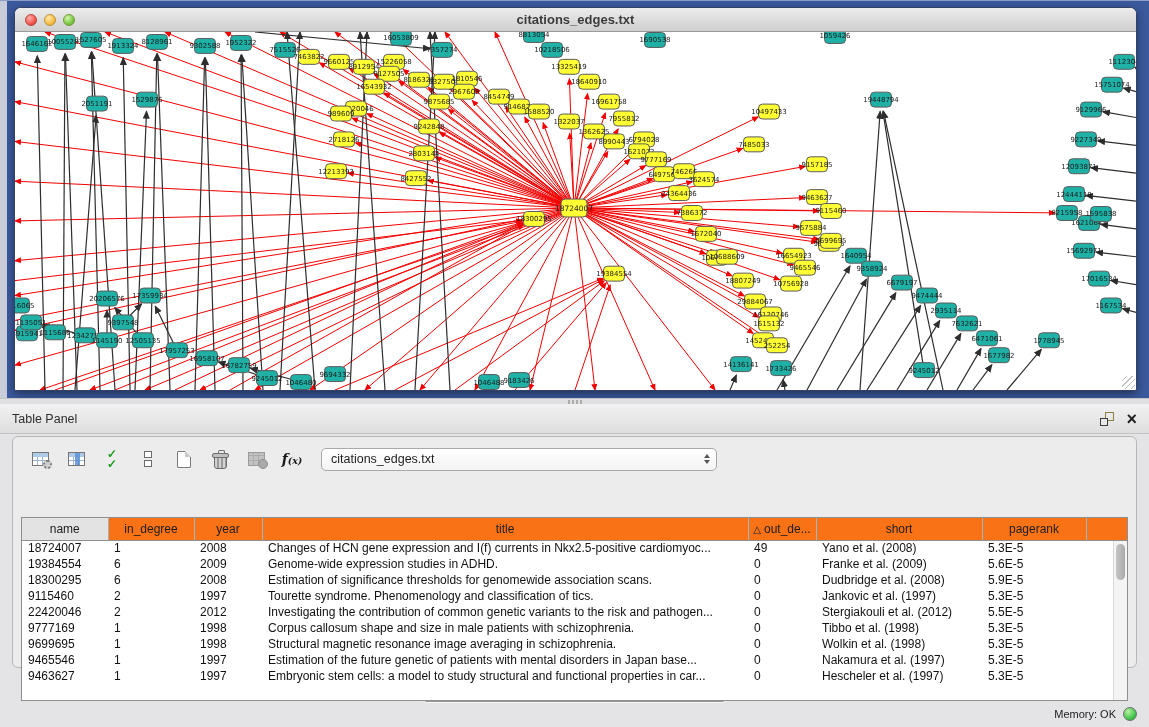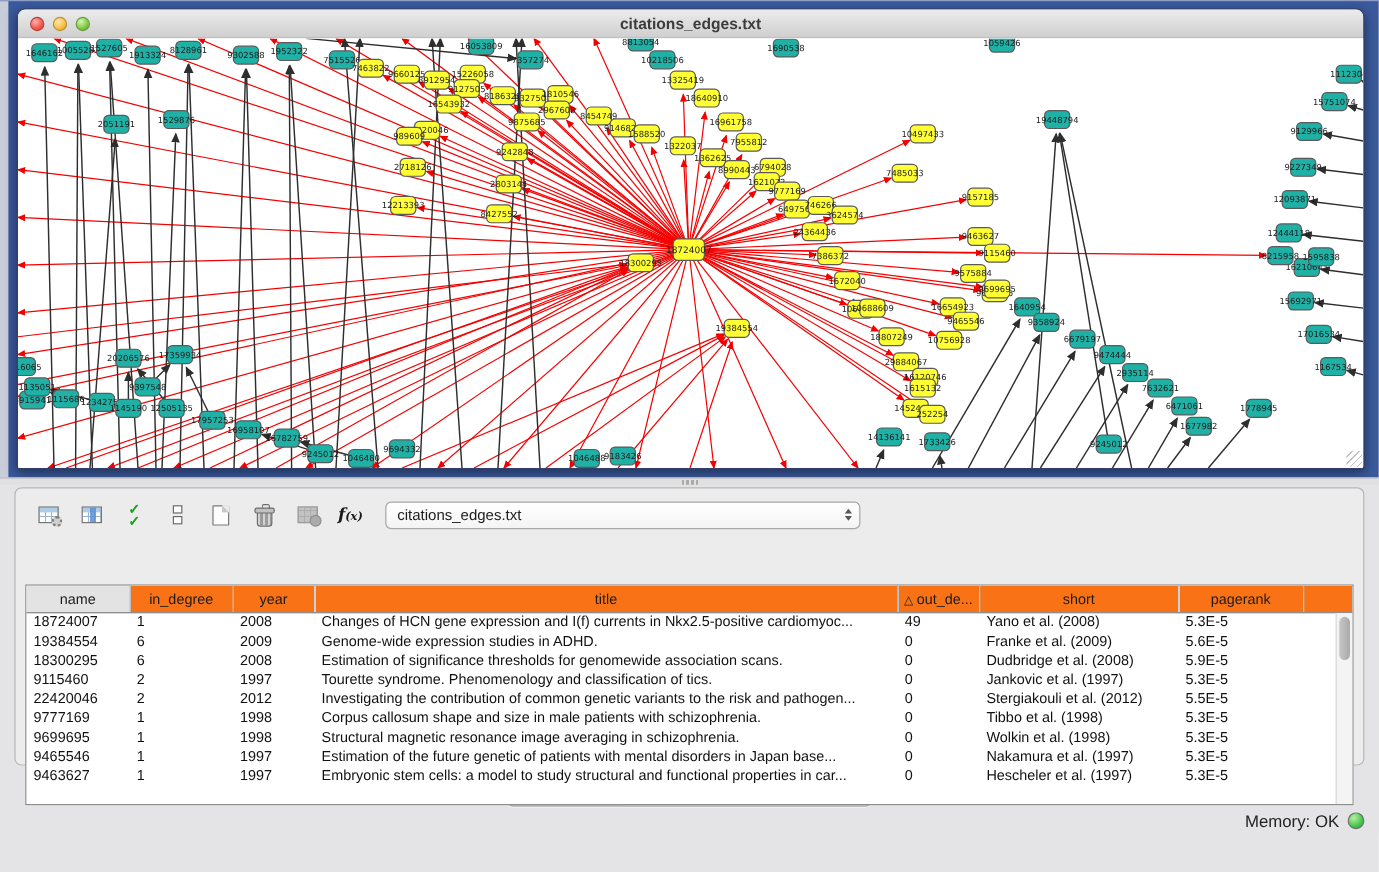--- a/index.html
+++ b/index.html
@@ -103,21 +103,21 @@
   .seg { display:flex; border:1px solid #979797; border-radius:5px; overflow:hidden;
          box-shadow:0 1px 0 rgba(255,255,255,.7); }
   .seg button { border:none; padding:0 16px; height:30px; font-size:12.5px; cursor:pointer;
          background:linear-gradient(#ffffff,#ececec); color:#1f1f1f; border-right:1px solid #b9b9b9; }
   .seg button:last-child { border-right:none;font-style:italic; }
   .seg button.sel { background:linear-gradient(#8d8d8d,#6d6d6d); color:#f3f3f3; }
 
   
   .status-bar { height:27px; display:flex; align-items:center; justify-content:flex-end; gap:7px;
                 padding-right:12px; background:#e4e4e6; }
-  .mem-label { font-size:14px; color:#222; }
+  .mem-label { font-size:11px; color:#222; }
   .led { width:14px; height:14px; border-radius:50%; border:1px solid #6f6f6f;
          background:radial-gradient(circle at 35% 30%, #b9f0a1, #3ec24a 65%, #2c9e3a); cursor:pointer; }
 </style>
 </head>
 <body>
 
 <div class="app">
 
   <div class="net-region">
     <div class="left-strip"></div>
@@ -767,20 +767,30 @@
           </svg>
         <div class="resize-grip"></div>
       </div>
     </div>
   </div>
 
   <div class="splitter">
       <span class="grip"></span>
     </div>
 
+  <div class="tp-header">
+    <span class="tp-title">Table Panel</span>
+    <span class="tp-actions">
+      <span class="float-ic" title="">
+          <i></i>
+          <b></b>
+        </span>
+      <span class="close-ic">×</span>
+    </span>
+  </div>
 
   <div class="panel-area">
     <div class="panel-box">
       <div class="toolbar">
         <button class="tb-btn">
           <span class="mini-table">
               <span class="gear"></span>
             </span>
         </button>
         <button class="tb-btn">

